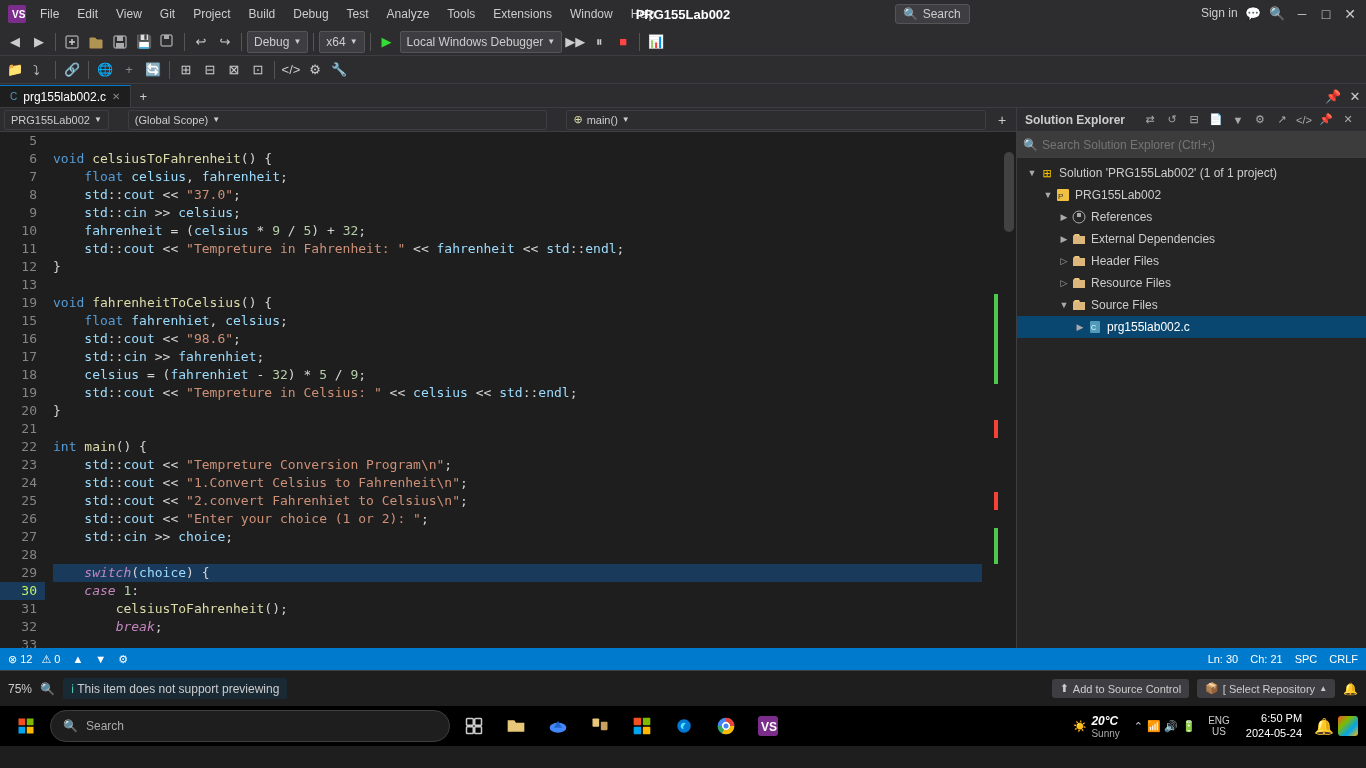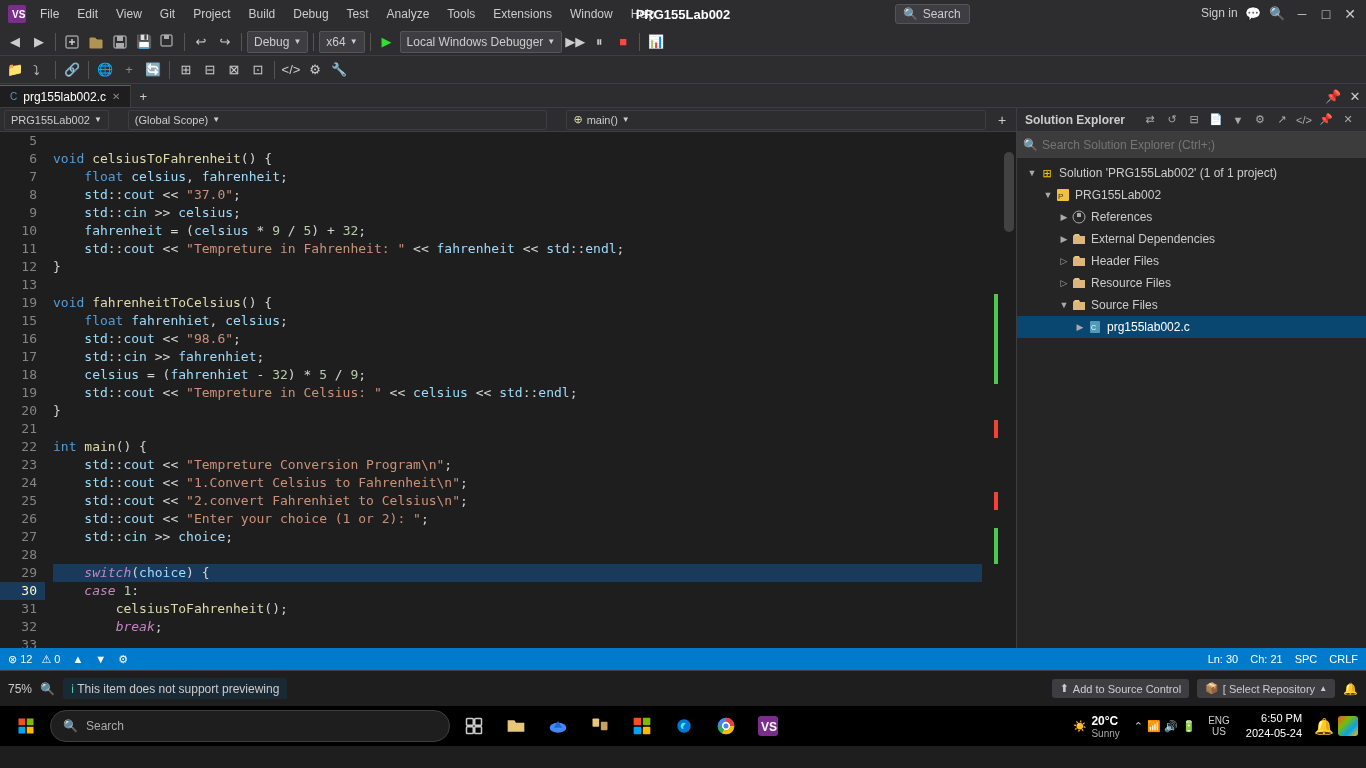--- a/index.html
+++ b/index.html
@@ -276,21 +276,21 @@
         <div>20</div>
         <div>21</div>
         <div>22</div>
         <div>23</div>
         <div>24</div>
         <div>25</div>
         <div>26</div>
         <div>27</div>
         <div>28</div>
         <div>29</div>
-        <div style="background:#1a3a5c; color:#fef9c3;">30</div>
+        <div style="background:#1a3a5c; color:#bef264;">30</div>
         <div>31</div>
         <div>32</div>
         <div>33</div>
 
       </div>
 
       <div id="code-text">
         <div class="code-line"></div>
         <div class="code-line"><span class="kw">void</span> <span class="func">celsiusToFahrenheit</span><span class="plain">() {</span></div>
         <div class="code-line"><span class="plain">    </span><span class="kw">float</span><span class="plain"> </span><span class="var">celsius</span><span class="plain">, </span><span class="var">fahrenheit</span><span class="plain">;</span></div>
@@ -563,21 +563,21 @@
     <svg width="20" height="20" viewBox="0 0 20 20">
         <rect width="20" height="20" rx="3" fill="#7b2d8b"></rect>
         <text x="3" y="15" font-size="12" fill="white" font-weight="bold">VS</text>
       </svg>
   </div>
 
   <div id="taskbar-right">
     <div style="display:flex;align-items:center;gap:4px;color:#fff;font-size:11px;padding:0 6px;">
       <span>☀️</span>
       <div>
-        <div style="font-size:12px;font-weight:bold;">20°C</div>
+        <div style="font-size:12px;font-weight:bold;font-style:italic;">20°C</div>
         <div style="font-size:10px;color:#aaa;">Sunny</div>
       </div>
     </div>
     <div id="sys-tray">
       <span style="cursor:pointer; color:#ccc; font-size:11px;">⌃</span>
       <span style="cursor:pointer;">📶</span>
       <span style="cursor:pointer;">🔊</span>
       <span style="cursor:pointer;">🔋</span>
     </div>
     <div style="color:#ccc;font-size:10px;text-align:center;padding:0 4px;cursor:pointer;">

